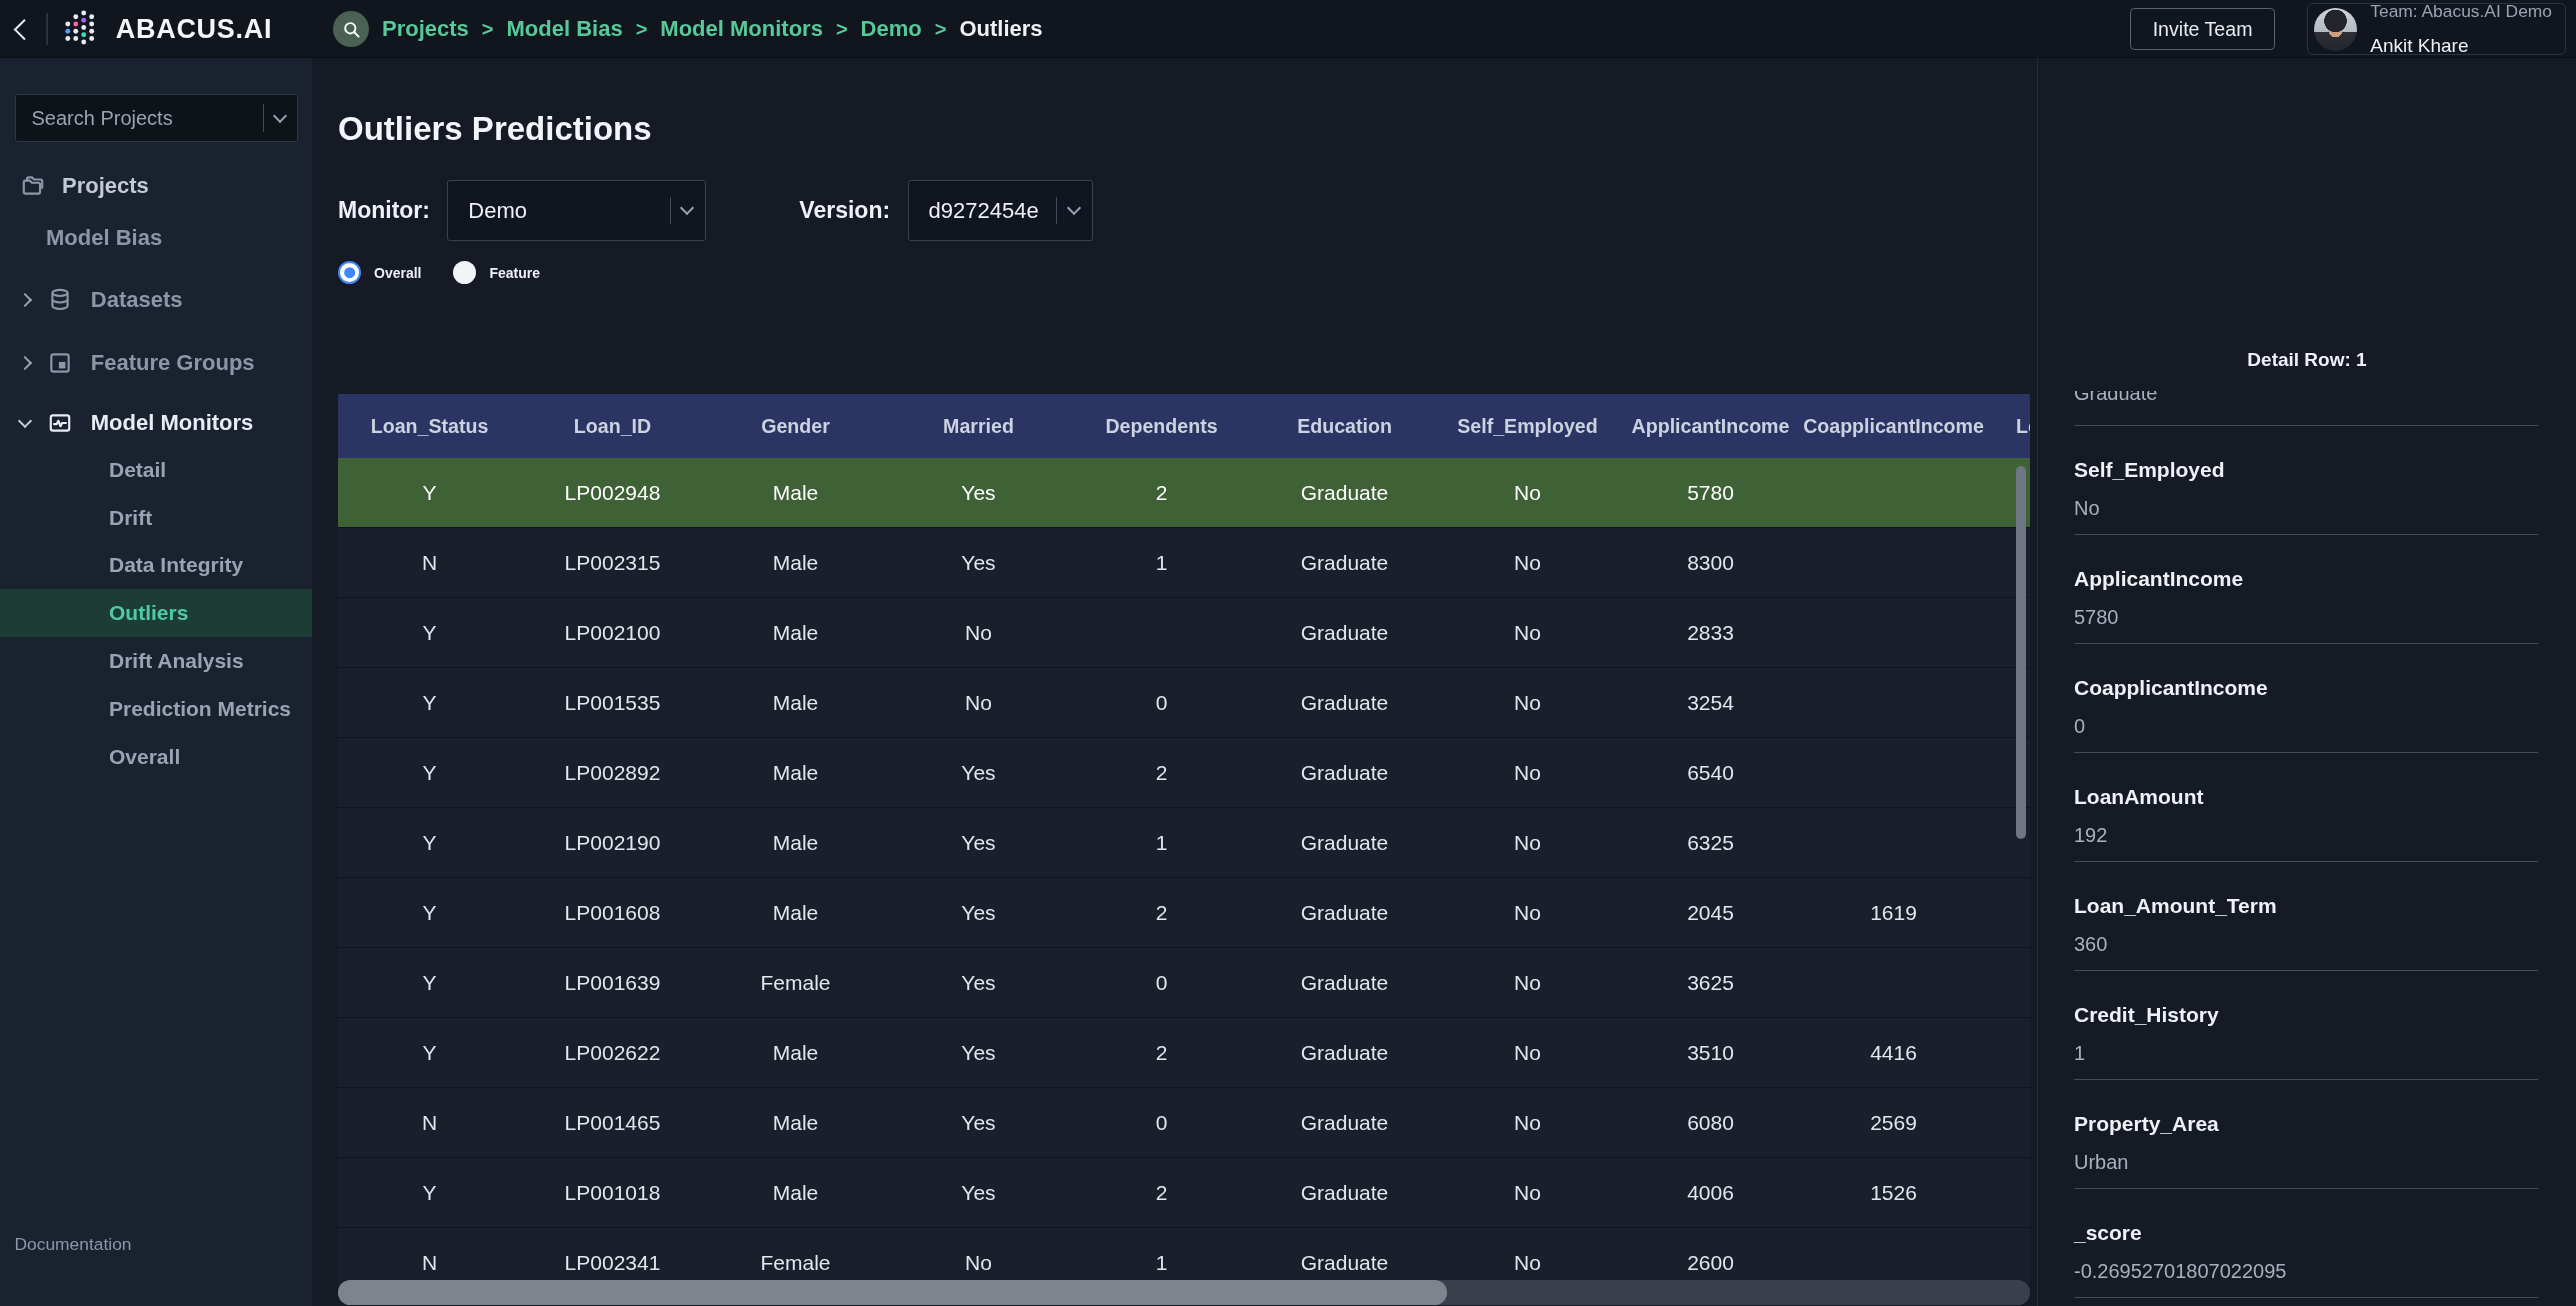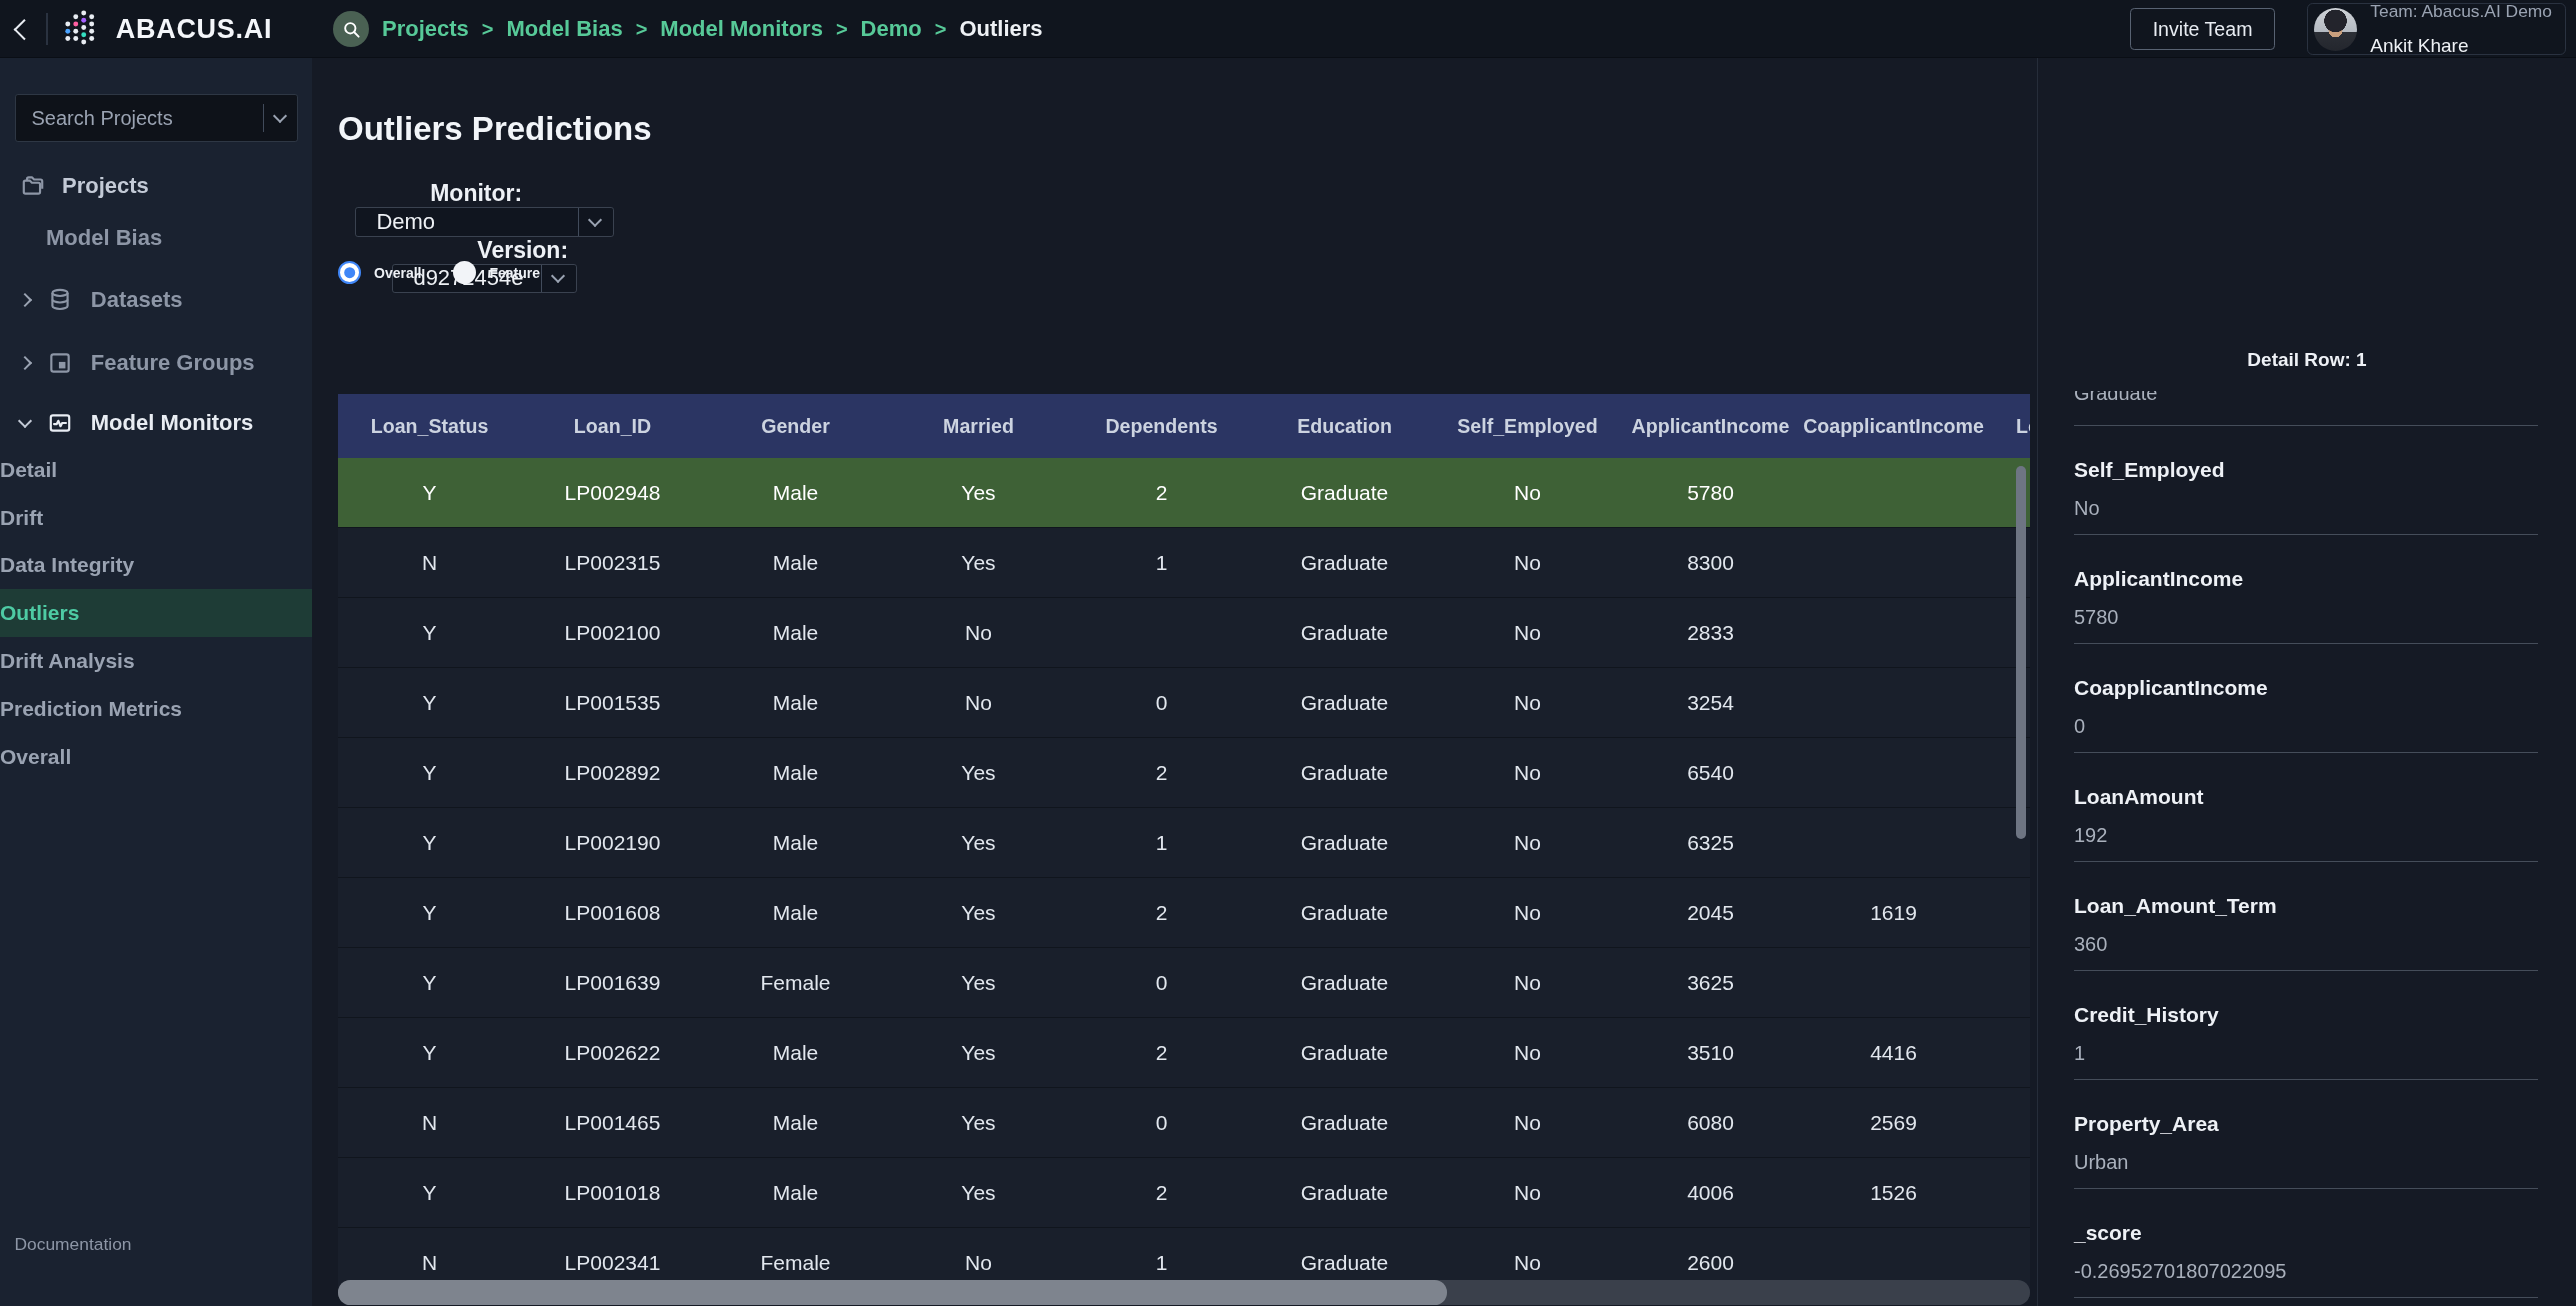--- a/index.html
+++ b/index.html
@@ -59,29 +59,29 @@
   .select-sep { width:0.7px; height:27.5px; background:#414b5b; margin-right:11.6px; }
   .chev { width:10px; height:10px; border-left:2.2px solid #9aa3b2; border-bottom:2.2px solid #9aa3b2; }
   .chev.down { transform:rotate(-45deg); margin-top:-4.3px; }
   .chev.right { transform:rotate(-135deg); }
   .side-item { position:absolute; left:0; width:312px; height:38px; display:flex; align-items:center; cursor:pointer; }
   .side-item .lbl { font-size:22px; font-weight:700; color:#c3cad6; }
   .side-item.dim .lbl { color:#8d96a6; }
   .side-item.bright .lbl { color:#e9edf3; }
   .side-sub-item {
     position:absolute; left:0; width:312px; height:48px; display:flex; align-items:center;
-    font-size:21px; font-weight:700; color:#9aa3b2; cursor:pointer;
+    padding-left:109px; font-size:21px; font-weight:700; color:#9aa3b2; cursor:pointer;
   }
   .side-sub-item.active { background:#1e3c36; color:#4ecba4; }
   .doc-link { position:absolute; left:14.5px; top:1176px; font-size:17.4px; color:#8d96a6; cursor:pointer; }
 
   
   #content { position:absolute; left:312px; top:58px; width:1725px; height:1248px; background:#151a25; }
   .page-title { position:absolute; left:26px; top:52px; font-size:33px; font-weight:800; color:#f2f5f9; }
-  .filter-row { position:absolute; left:26px; top:122px; height:61px; display:flex; align-items:center;flex-direction:column; }
+  .filter-row { position:absolute; left:26px; top:122px; height:61px; display:flex; align-items:center; }
   .filter-label { font-size:23px; font-weight:800; color:#eef1f6; }
   .select-box {
     height:61px; background:#10151f; border:0.7px solid #3a4250; border-radius:2.9px;
     display:flex; align-items:center; padding:0 13px 0 20px; cursor:pointer;
   }
   .select-value { flex:1; font-size:22px; color:#eef1f5; }
   .radio-row { position:absolute; left:26px; top:203px; display:flex; align-items:center; gap:32px; }
   .radio-opt { display:flex; align-items:center; gap:13px; cursor:pointer; }
   .radio-outer { width:23px; height:23px; border-radius:50%; background:#f2f4f8; position:relative; }
   .radio-opt.selected .radio-outer { background:#fff; border:2.9px solid #3f86f7; }

